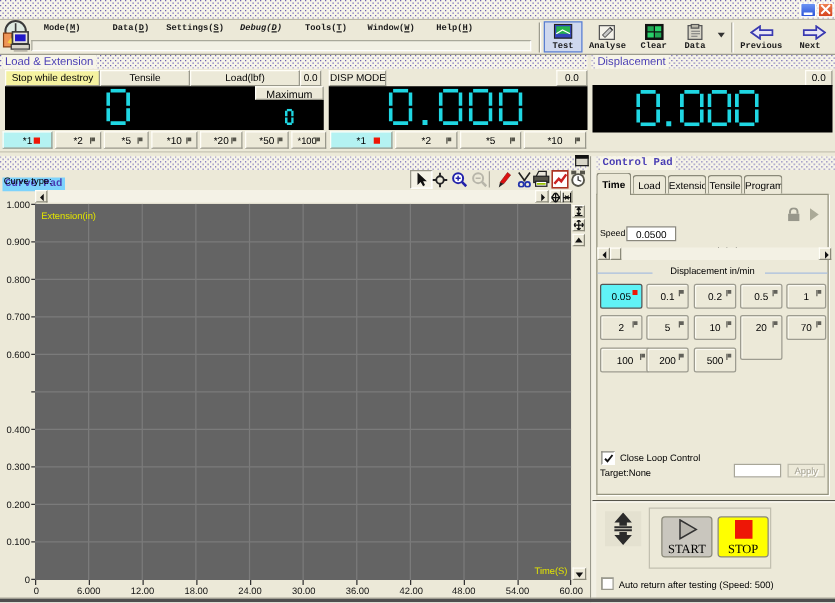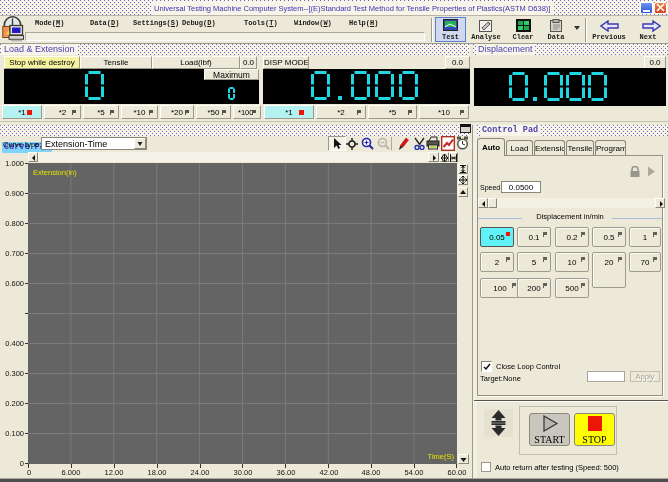--- a/index.html
+++ b/index.html
@@ -37,21 +37,20 @@
       </pattern>
     </defs>
   </svg>
 <div id="win">
 
 <div class="abs pat" style="left:0;top:0;width:668px;height:16px;border-bottom:1px solid #b9b6a5;">
       <svg class="patsvg" width="668" height="15">
         <rect width="668" height="15" fill="url(#dotp)"></rect>
       </svg>
     </div>
-<div class="abs" style="left:151px;top:2px;height:13px;line-height:13px;background:#f7f5e9;padding:0 3px;font-size:7.5px;color:#3c33b4;white-space:nowrap;">Universal Testing Machine Computer System--[(E)Standard Test Method for Tensile Properties of Plastics(ASTM D638)]</div>
 <div class="abs" style="left:640px;top:2px;width:13px;height:12px;border-radius:2px;background:linear-gradient(#6f96f4,#2a52d8);border:1px solid #fff;">
   <div class="abs" style="left:2px;top:7px;width:7px;height:2px;background:#fff;"></div>
 </div>
 <div class="abs" style="left:654px;top:2px;width:13px;height:12px;border-radius:2px;background:linear-gradient(#f0814f,#d4431e);border:1px solid #fff;">
   <svg width="11" height="10" style="position:absolute;left:0;top:0">
         <path d="M2 1 L9 8 M9 1 L2 8" stroke="#fff" stroke-width="1.6"></path>
       </svg>
 </div>
 
 <div class="abs" style="left:0;top:16px;width:668px;height:28px;background:#ece9d8;border-bottom:1px solid #9d9c8e;"></div>
@@ -64,21 +63,21 @@
   <path d="M4 19 L7 15 L9 21 Z" fill="#f6d23e"></path>
   <rect x="8" y="10.5" width="12.5" height="9.5" fill="#eae6dc" stroke="#3a3a3a" stroke-width="1.3"></rect>
   <rect x="10" y="12.5" width="8.5" height="5.5" fill="#2218c8"></rect>
   <rect x="7" y="20.5" width="14.5" height="3.8" fill="#d9d5c9" stroke="#3a3a3a" stroke-width="1"></rect>
   <rect x="9" y="24.8" width="11" height="1.6" fill="#b9b5a9"></rect>
 </svg>
 <div class="abs menurow" style="left:0;top:19px;width:430px;height:12px;font-family:'Liberation Mono',monospace;font-weight:bold;font-size:7px;color:#1a1a1a;">
   <span class="abs" style="left:35px;text-align:right;">Mode(<u>M</u>)</span>
   <span class="abs" style="left:90px;">Data(<u>D</u>)</span>
   <span class="abs" style="left:133px;">Settings(<u>S</u>)</span>
-  <span class="abs" style="left:182px;">Debug(<u>D</u>)</span>
+  <span class="abs" style="left:192px;font-style:italic;">Debug(<u>D</u>)</span>
   <span class="abs" style="left:244px;">Tools(<u>T</u>)</span>
   <span class="abs" style="left:294px;">Window(<u>W</u>)</span>
   <span class="abs" style="left:349px;">Help(<u>H</u>)</span>
 </div>
 
 <div class="abs" style="left:25px;top:32px;width:400px;height:9px;background:#f2f0e4;border:1px solid #a9a89a;border-bottom-color:#fff;border-right-color:#fff;"></div>
 
 <div class="abs" style="left:431px;top:18px;width:1px;height:24px;background:#9d9c8e;"></div>
 <div class="abs" style="left:432px;top:18px;width:1px;height:24px;background:#fff;"></div>
 
@@ -211,28 +210,20 @@
 <div class="abs pat" style="left:0;top:125px;width:470px;height:11px;">
       <svg class="patsvg" width="470" height="11">
         <rect width="470" height="11" fill="url(#dotp)"></rect>
       </svg>
     </div>
 <div class="abs cap" style="left:2px;top:142px;height:11px;line-height:11px;background:#7dd3fc;padding:0 2px;">Curve Pad</div>
 
 <div class="abs" style="left:460px;top:124px;width:11px;height:9px;background:#d8d5c8;border:1px solid #222;border-top:3px solid #111;"></div>
 
 <div class="abs" style="left:3px;top:140px;font-size:7.5px;">Curve type:</div>
-<div class="abs" style="left:41px;top:137px;width:106px;height:13px;background:#fff;border:1px solid #8a887c;">
-  <div class="abs" style="left:3px;top:1px;font-size:9px;">Extension-Time</div>
-  <div class="abs" style="right:0;top:0;width:12px;height:11px;background:#ece9d8;border-top:1px solid #fffef8;border-left:1px solid #fffef8;border-right:1px solid #8a8979;border-bottom:1px solid #8a8979;">
-    <svg width="10" height="9">
-          <path d="M2.5 3 L7.5 3 L5 7 Z" fill="#222"></path>
-        </svg>
-  </div>
-</div>
 <div id="curveicons">
 
   <div class="abs" style="left:328px;top:136px;width:18px;height:15px;background:#f4f2e6;border:1px solid #9a998c;border-right-color:#fff;border-bottom-color:#fff;"></div>
   <svg class="abs" style="left:332px;top:138px" width="11" height="12">
         <path d="M2 0 L2 10 L4.5 7.5 L6.5 11 L8 10 L6.5 7 L9.5 7 Z" fill="#111"></path>
       </svg>
 
   <svg class="abs" style="left:346px;top:138px" width="12" height="12">
         <circle cx="6" cy="6" r="3" fill="none" stroke="#222" stroke-width="1.5"></circle>
         <path d="M6 0 V3 M6 9 V12 M0 6 H3 M9 6 H12" stroke="#222" stroke-width="1.5"></path>
@@ -395,21 +386,21 @@
 <div class="abs pat" style="left:477px;top:125px;width:191px;height:11px;">
       <svg class="patsvg" width="191" height="11">
         <rect width="191" height="11" fill="url(#dotp)"></rect>
       </svg>
     </div>
 <div class="abs cap" style="left:480px;top:125px;height:11px;line-height:11px;background:#f7f5e9;padding:0 2px;">Control Pad</div>
 <div id="controlpad">
 
   <div class="abs" style="left:477px;top:155px;width:186px;height:241px;background:#ece9d8;border:1px solid #94937f;box-shadow:1px 1px 0 #fffef8;"></div>
 
-  <div class="tab" style="left:477px;top:138px;width:28px;height:18px;line-height:18px;font-weight:bold;background:#ece9d8;z-index:3;font-size:8px;">Auto</div>
+  <div class="tab" style="left:477px;top:138px;width:28px;height:18px;line-height:18px;font-weight:bold;background:#ece9d8;z-index:3;font-size:8px;">Time</div>
   <div class="tab" style="left:506px;top:140px;width:27px;height:15px;line-height:15px;">Load</div>
   <div class="tab" style="left:534px;top:140px;width:31px;height:15px;line-height:15px;">Extension</div>
   <div class="tab" style="left:566px;top:140px;width:28px;height:15px;line-height:15px;">Tensile</div>
   <div class="tab" style="left:595px;top:140px;width:31px;height:15px;line-height:15px;">Program</div>
 
   <svg class="abs" style="left:629px;top:166px" width="12" height="11">
         <path d="M3 5 V3.5 A3 3 0 0 1 9 3.5 V5" fill="none" stroke="#98978b" stroke-width="1.6"></path>
         <rect x="1.5" y="5" width="9" height="6" fill="#98978b"></rect>
       </svg>
   <svg class="abs" style="left:647px;top:166px" width="9" height="11">

